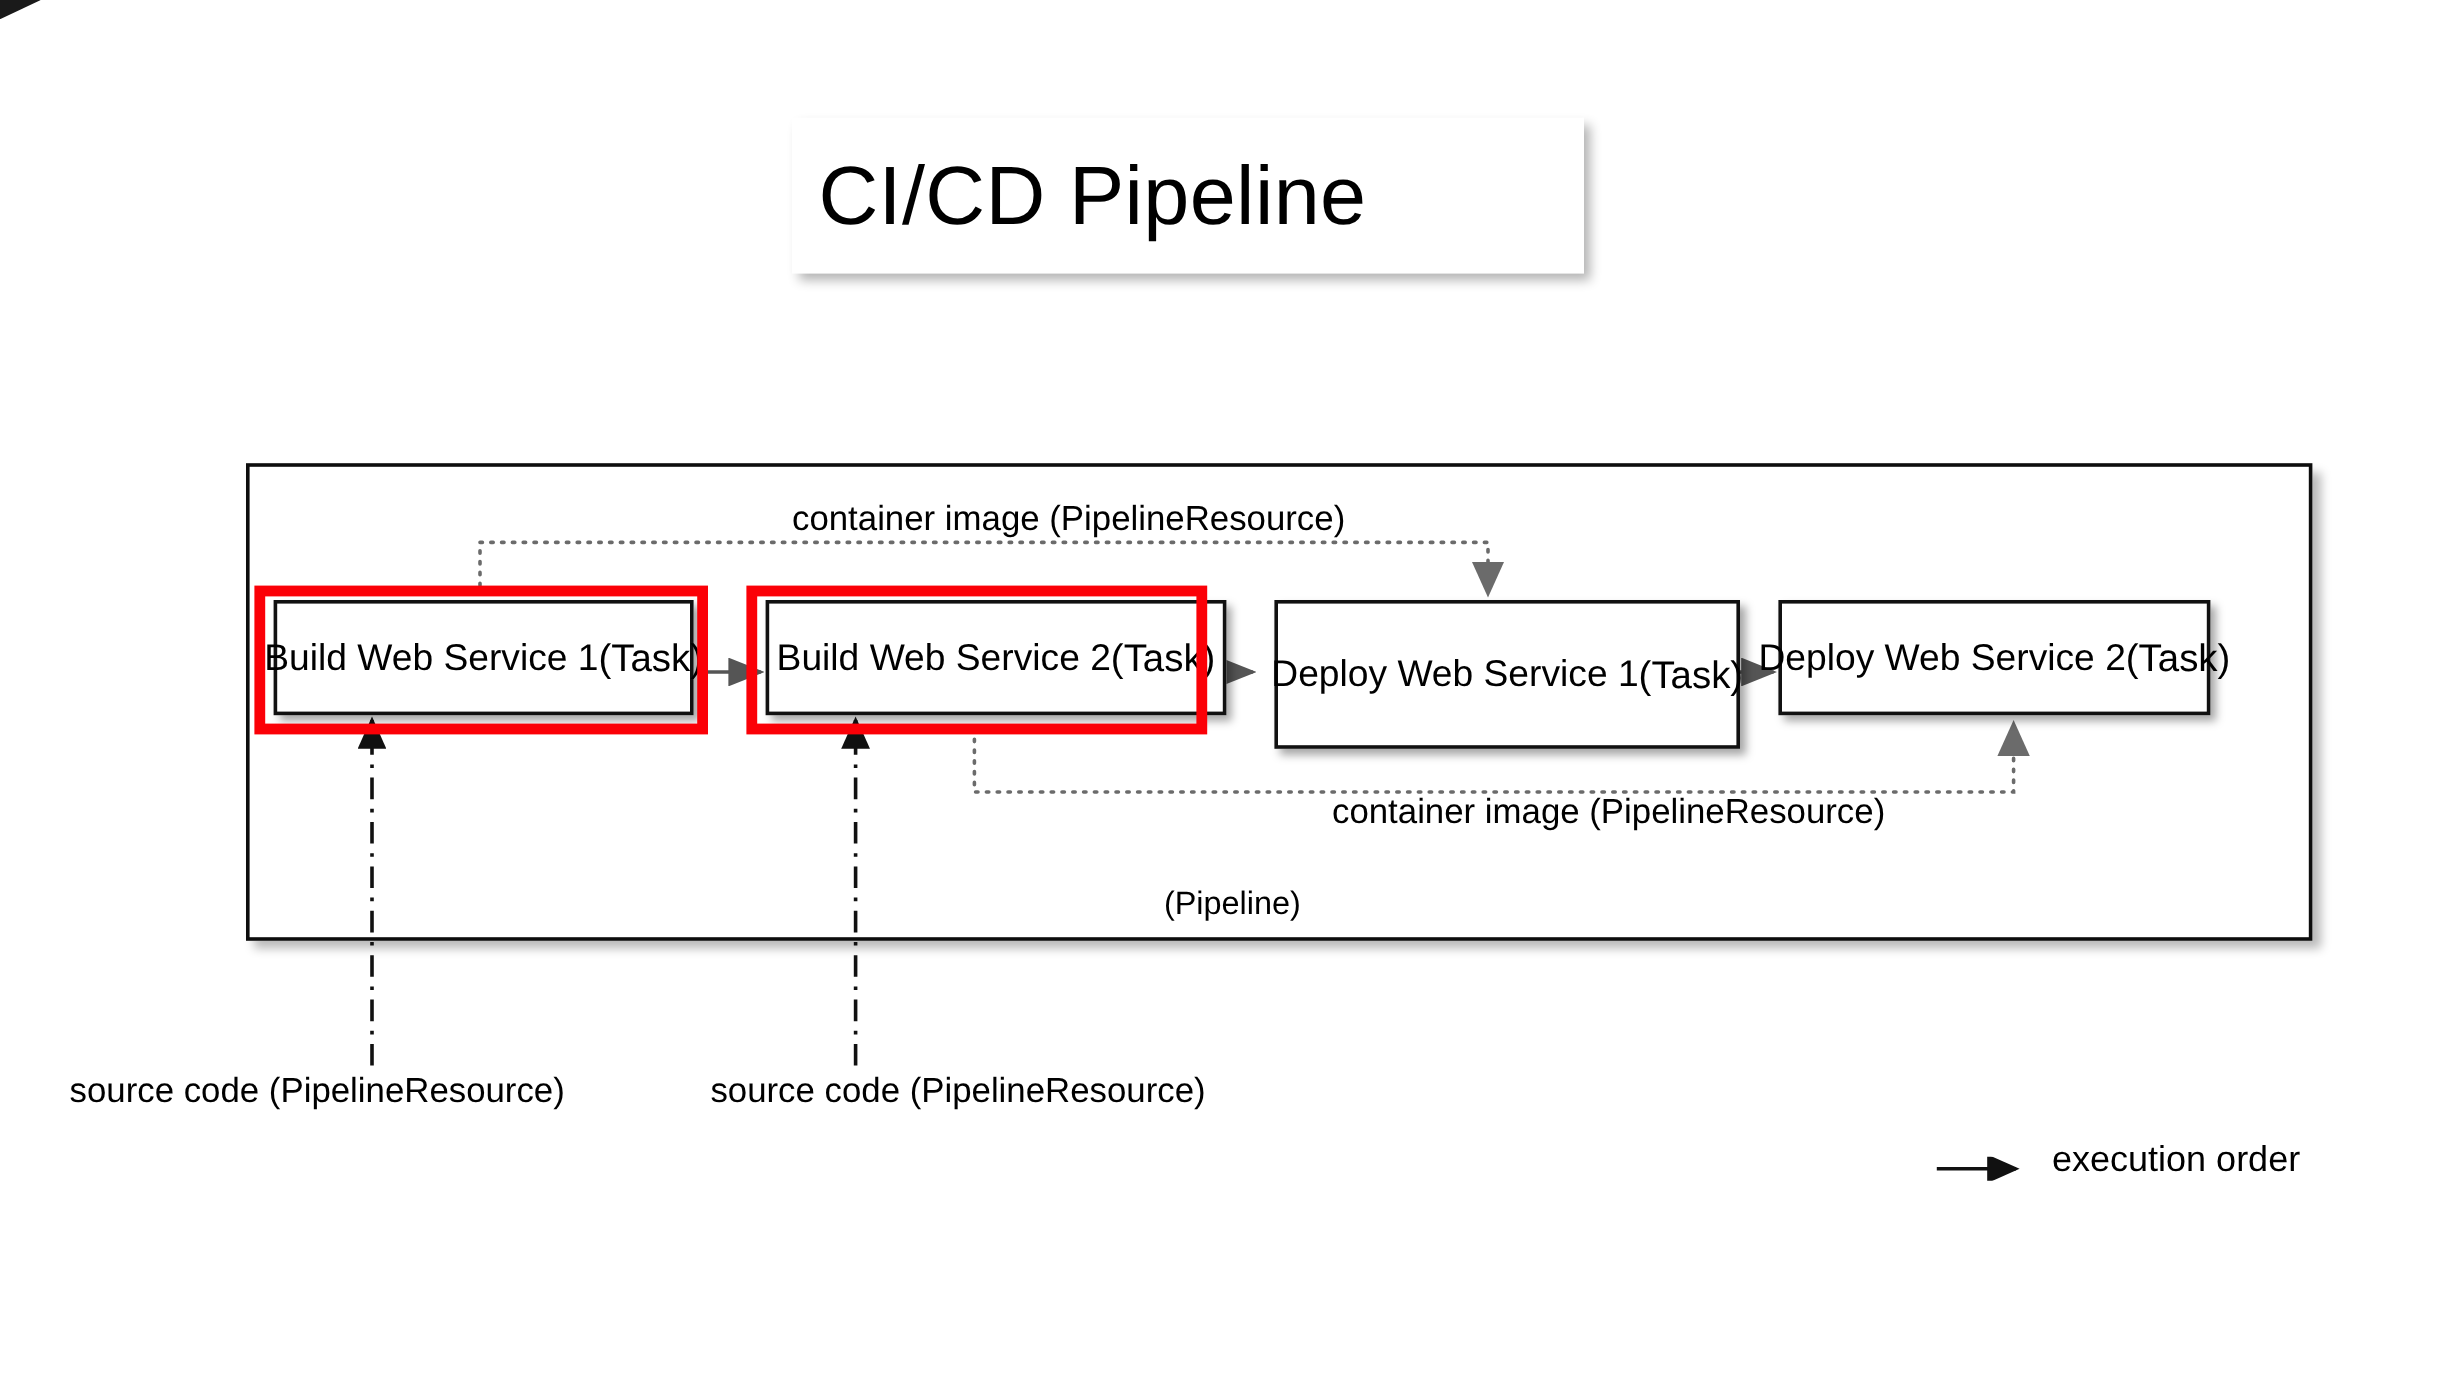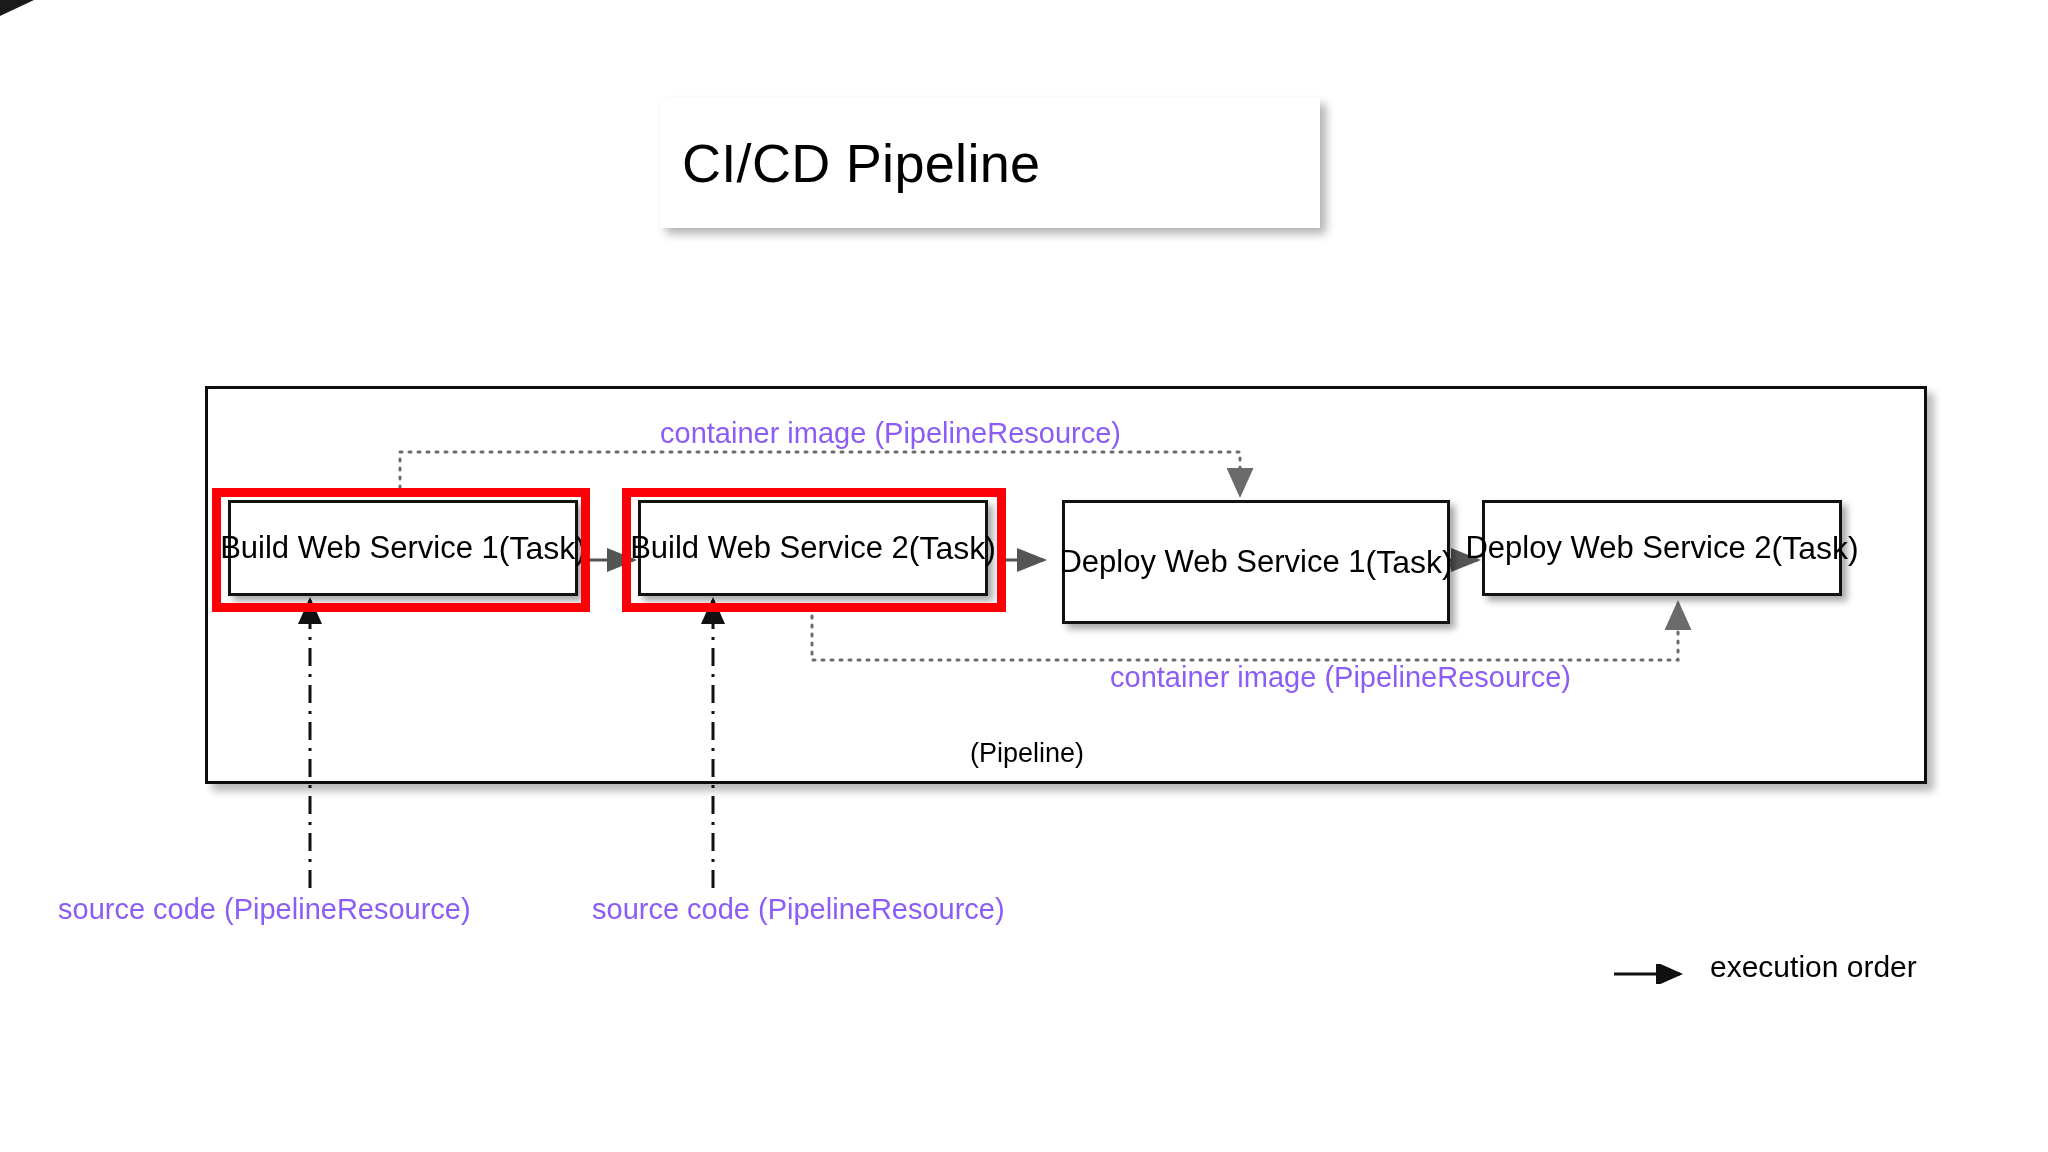--- a/index.html
+++ b/index.html
@@ -33,21 +33,21 @@
     width: 660px;
     height: 130px;
     background: #ffffff;
     box-shadow: 6px 6px 9px rgba(0,0,0,0.30);
     display: flex;
     align-items: center;
     box-sizing: border-box;
     padding-left: 22px;
   }
   .title-text {
-    font-size: 54px;
+    font-size: 69px;
     line-height: 1;
     letter-spacing: 0.3px;
     color: #000;
     white-space: nowrap;
   }
 
   
   .pipeline-box {
     position: absolute;
     left: 205px;
@@ -88,21 +88,21 @@
     white-space: nowrap;
   }
   .task .line2 {
     font-size: 32px;
     line-height: 1.25;
     white-space: nowrap;
   }
 
   
   #task-build-1  { left: 228px;  top: 500px; width: 350px; height: 96px; }
-  #task-build-2  { left: 638px;  top: 500px; width: 350px; height: 96px; }
+  #task-build-2  { left: 638px;  top: 500px; width: 384px; height: 96px; }
   #task-deploy-1 { left: 1048px; top: 500px; width: 388px; height: 124px; margin-left: 14px; }
   #task-deploy-2 { left: 1482px; top: 500px; width: 360px; height: 96px; }
 
   
   .highlight-ring {
     position: absolute;
     box-sizing: border-box;
     border: 9px solid #fb0007;
     pointer-events: none;
   }
@@ -116,21 +116,21 @@
     width: 2048px;
     height: 1152px;
     pointer-events: none;
   }
 
   
   .edge-label {
     position: absolute;
     font-size: 29px;
     white-space: nowrap;
-    color: #8b5cf6;
+    color: #000000;
   }
   #label-ci-top    { left: 660px;  top: 417px; }
   #label-ci-bottom { left: 1110px; top: 661px; }
   #label-src-1     { left: 58px;   top: 893px; }
   #label-src-2     { left: 592px;  top: 893px; }
 
   
   .legend {
     position: absolute;
     left: 1612px;

